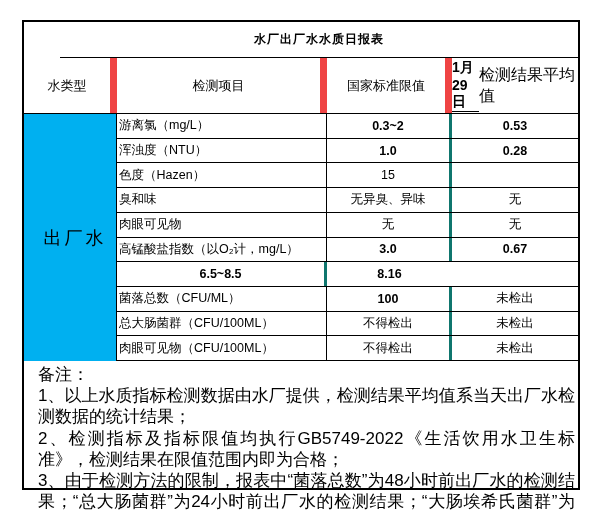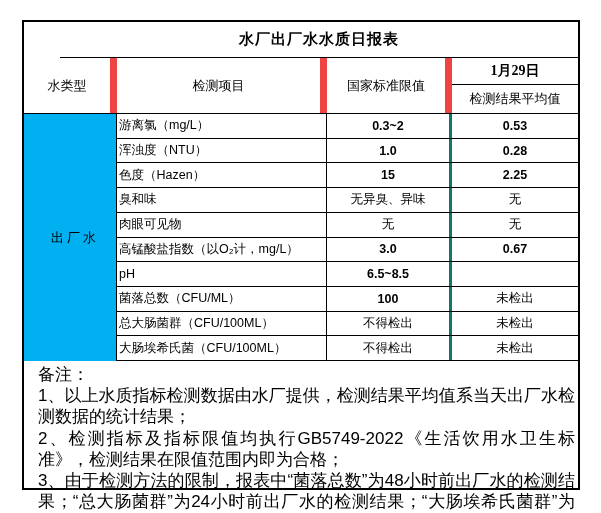--- a/index.html
+++ b/index.html
@@ -16,51 +16,51 @@
     width: 558px; height: 470px;
     border: 2px solid #000;
     background: #fff;
     display: flex; flex-direction: column;
   }
 
   .title-row {
     height: 36px; flex: 0 0 36px;
     border-bottom: 1px solid #000;
     display: flex; align-items: center; justify-content: center;
-    font-size: 15px; font-weight: bold; letter-spacing: 1px; margin-left: 36px;
+    font-size: 12px; font-weight: bold; letter-spacing: 1px; margin-left: 36px;
   }
 
   .header-row {
     height: 56px; flex: 0 0 56px;
     display: grid; grid-template-columns: 93px 210px 125px 1fr;
     border-bottom: 1px solid #000;
   }
   .hcell {
     display: flex; align-items: center; justify-content: center;
     border-right: 7px solid #ef4444; font-size: 13px;
   }
   .hcell.last { border-right: none; }
-  .hcol4 { display: flex; flex-direction: column; font-family: Liberation Serif, serif; }
+  .hcol4 { display: flex; flex-direction: row; }
   .date-cell {
     flex: 0 0 27px; border-bottom: 1px solid #000;
     display: flex; align-items: center; justify-content: center;
     font-size: 14px; font-weight: bold;
   }
   .avg-cell {
     flex: 1; display: flex; align-items: center; justify-content: center;
-    font-size: 13px;
+    font-size: 16px;
   }
 
   .data-area { height: 247px; flex: 0 0 247px; display: flex; }
   .wt-cell {
     width: 93px; flex: 0 0 93px;
     background: #00B0F0;
     border-right: 1px solid #000;
     display: flex; align-items: center; justify-content: center;
-    font-size: 13px; letter-spacing: 3px; padding-left: 10px;
+    font-size: 18px; letter-spacing: 3px; padding-left: 10px;
   }
   .rows { flex: 1; display: flex; flex-direction: column; }
   .drow {
     flex: 1; display: grid; grid-template-columns: 210px 125px 1fr;
     border-bottom: 1px solid #000;
   }
   .cell {
     display: flex; align-items: center; font-size: 12.5px;
     overflow: hidden; white-space: nowrap;
   }
@@ -101,54 +101,53 @@
           <div class="cell cell-limit" style="font-weight: bold;">0.3~2</div>
           <div class="cell cell-result" style="font-weight: bold;">0.53</div>
         </div>
         <div class="drow">
           <div class="cell cell-item">浑浊度（NTU）</div>
           <div class="cell cell-limit" style="font-weight: bold;">1.0</div>
           <div class="cell cell-result" style="font-weight: bold;">0.28</div>
         </div>
         <div class="drow">
           <div class="cell cell-item">色度（Hazen）</div>
-          <div class="cell cell-limit" style="font-weight: bold;">15</div>
-          <div class="cell cell-result" style="font-weight: bold;">2.25</div>
+          <div class="cell cell-limit" style="font-weight: normal;">15</div>
         </div>
         <div class="drow">
           <div class="cell cell-item">臭和味</div>
           <div class="cell cell-limit">无异臭、异味</div>
           <div class="cell cell-result">无</div>
         </div>
         <div class="drow">
           <div class="cell cell-item">肉眼可见物</div>
           <div class="cell cell-limit">无</div>
           <div class="cell cell-result">无</div>
         </div>
         <div class="drow">
           <div class="cell cell-item">高锰酸盐指数（以O₂计，mg/L）</div>
           <div class="cell cell-limit" style="font-weight: bold;">3.0</div>
           <div class="cell cell-result" style="font-weight: bold;">0.67</div>
         </div>
         <div class="drow">
-          <div class="cell cell-item">pH</div>
           <div class="cell cell-limit" style="font-weight: bold;">6.5~8.5</div>
+          <div class="cell cell-result" style="font-weight: bold;">8.16</div>
         </div>
         <div class="drow">
           <div class="cell cell-item">菌落总数（CFU/ML）</div>
           <div class="cell cell-limit" style="font-weight: bold;">100</div>
           <div class="cell cell-result">未检出</div>
         </div>
         <div class="drow">
           <div class="cell cell-item">总大肠菌群（CFU/100ML）</div>
           <div class="cell cell-limit">不得检出</div>
           <div class="cell cell-result">未检出</div>
         </div>
         <div class="drow">
-          <div class="cell cell-item">大肠埃希氏菌（CFU/100ML）</div>
+          <div class="cell cell-item">肉眼可见物（CFU/100ML）</div>
           <div class="cell cell-limit">不得检出</div>
           <div class="cell cell-result">未检出</div>
         </div>
 
       </div>
     </div>
 
     <div class="notes">
       <div>备注：</div>
       <div>1、以上水质指标检测数据由水厂提供，检测结果平均值系当天出厂水检测数据的统计结果；</div>

